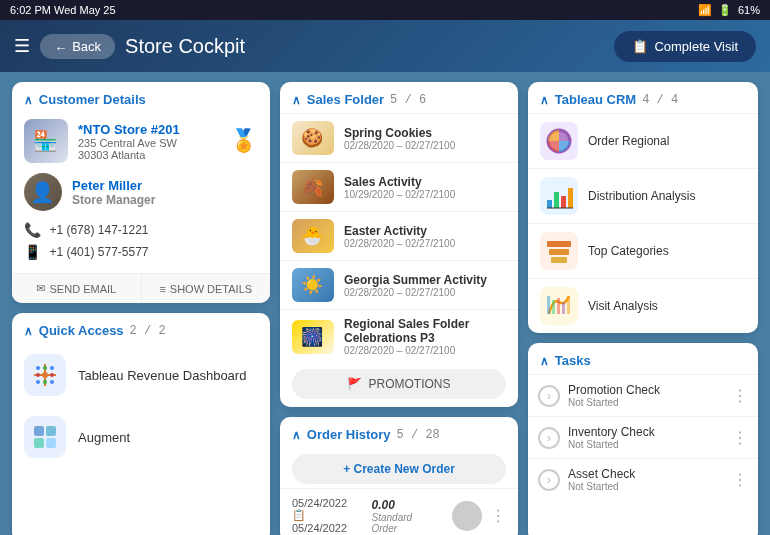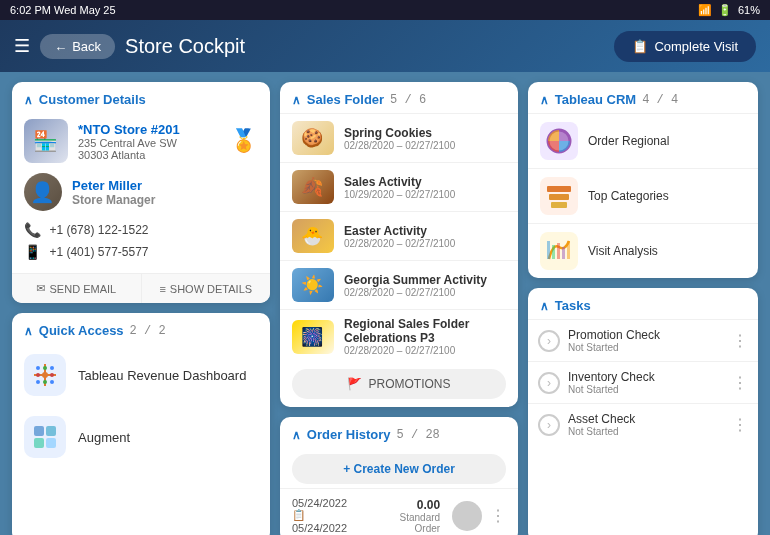--- a/index.html
+++ b/index.html
@@ -401,21 +401,21 @@
         </div>
         <div class="person-text">
           <div class="person-name">Peter Miller</div>
           <div class="person-role">Store Manager</div>
         </div>
       </div>
 
       <div class="contact-info">
         <div class="contact-row">
           <span class="contact-icon">📞</span>
-          <span>+1 (678) 122-1522</span>
+          <span>+1 (678) 147-1221</span>
         </div>
         <div class="contact-row">
           <span class="contact-icon">📱</span>
           <span>+1 (401) 577-5577</span>
         </div>
       </div>
 
       <div class="card-actions">
         <button class="card-action-btn">
           <span>✉</span>
@@ -532,21 +532,21 @@
         <span>+ Create New Order</span>
       </button>
 
       <div class="order-item">
         <div>
           <div class="order-date">05/24/2022</div>
           <div class="order-date order-icon">
             <span>📋</span> <span>05/24/2022</span>
           </div>
         </div>
-        <div style="margin-left:auto; text-align:right;">
+        <div style="margin-left:auto; text-align:left;font-style:italic;">
           <div class="order-amount">0.00</div>
           <div class="order-type">Standard Order</div>
         </div>
         <div class="order-avatar-small"></div>
         <span class="order-dots">⋮</span>
       </div>
     </div>
   </div>
 
   <div class="right-col">
@@ -564,20 +564,32 @@
             <circle cx="14" cy="14" r="11" fill="none" stroke="#9b59b6" stroke-width="3"></circle>
             <path d="M14 14 L14 3 A11 11 0 0 1 25 14 Z" fill="#9b59b6" opacity="0.7"></path>
             <path d="M14 14 L25 14 A11 11 0 0 1 14 25 Z" fill="#3498db" opacity="0.7"></path>
             <path d="M14 14 L14 25 A11 11 0 0 1 3 14 Z" fill="#e74c3c" opacity="0.7"></path>
             <path d="M14 14 L3 14 A11 11 0 0 1 14 3 Z" fill="#f39c12" opacity="0.7"></path>
           </svg>
         </div>
         <span class="crm-label">Order Regional</span>
       </div>
 
+      <div class="crm-item">
+        <div class="crm-icon distribution">
+          <svg width="28" height="28" viewBox="0 0 28 28">
+            <rect x="2" y="18" width="5" height="8" fill="#3498db"></rect>
+            <rect x="9" y="10" width="5" height="16" fill="#2ecc71"></rect>
+            <rect x="16" y="14" width="5" height="12" fill="#e74c3c"></rect>
+            <rect x="23" y="6" width="5" height="20" fill="#f39c12"></rect>
+            <line x1="2" y1="26" x2="28" y2="26" stroke="#333" stroke-width="1"></line>
+          </svg>
+        </div>
+        <span class="crm-label">Distribution Analysis</span>
+      </div>
 
       <div class="crm-item">
         <div class="crm-icon categories">
           <svg width="28" height="28" viewBox="0 0 28 28">
             <rect x="2" y="4" width="24" height="6" rx="1" fill="#e07a30"></rect>
             <rect x="4" y="12" width="20" height="6" rx="1" fill="#e09030"></rect>
             <rect x="6" y="20" width="16" height="6" rx="1" fill="#e0b040"></rect>
           </svg>
         </div>
         <span class="crm-label">Top Categories</span>

